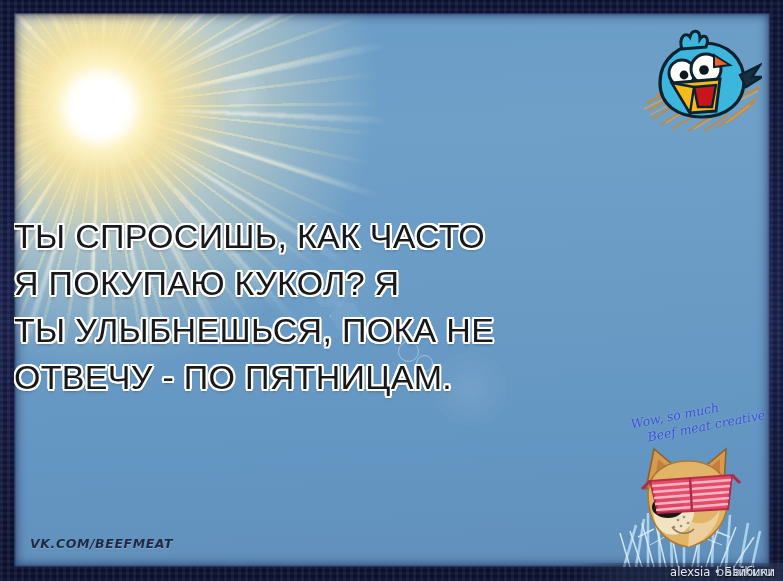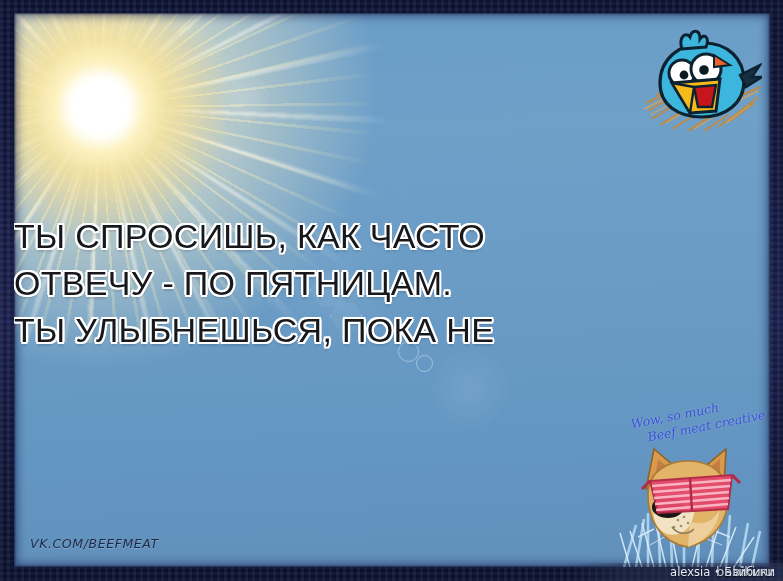--- a/index.html
+++ b/index.html
@@ -149,21 +149,21 @@
     white-space:nowrap;
     text-align:left;
     pointer-events:none;
   }
   .doge-note .l2{display:block;padding-left:14px;}
 
   
   .vk-mark{
     position:absolute;left:16px;bottom:16px;z-index:50;
     font-family:"DejaVu Sans",sans-serif;
-    font-style:italic;font-weight:400;
+    font-style:italic;font-weight:700;
     font-size:12.5px;letter-spacing:.6px;
     color:#121a2e;
     opacity:.86;
     text-shadow:0 1px 0 rgba(255,255,255,.22);
   }
   .bottom-credit{
     position:absolute;right:4px;bottom:0px;z-index:60;
     height:18px;line-height:18px;
     font-family:"DejaVu Sans",sans-serif;
     font-size:11.5px;
@@ -337,22 +337,23 @@
           </g>
           <path d="M62 43 L64 76" stroke="#b02a48" stroke-width="2.4"></path>
           <path d="M22 46 L14 54" stroke="#b02a48" stroke-width="3"></path>
           <path d="M104 40 L112 48" stroke="#b02a48" stroke-width="3"></path>
         </g>
       </svg>
     </div>
 
     <div class="caption">
       <span class="cap-line">ТЫ СПРОСИШЬ, КАК ЧАСТО</span>
+      <span class="cap-line">Я ПОКУПАЮ КУКОЛ? Я</span>
+      <span class="cap-line">ТЫ УЛЫБНЕШЬСЯ, ПОКА НЕ</span>
       <span class="cap-line">ОТВЕЧУ - ПО ПЯТНИЦАМ.</span>
-      <span class="cap-line">ТЫ УЛЫБНЕШЬСЯ, ПОКА НЕ</span>
     </div>
 
     <div class="vk-mark">VK.COM/BEEFMEAT</div>
 
   </div>
 
   <div class="credit-band"></div>
   <div class="bottom-credit">
     <span>alexsia • Бэйбики</span>
     <span class="overlap">babiki.ru</span>

